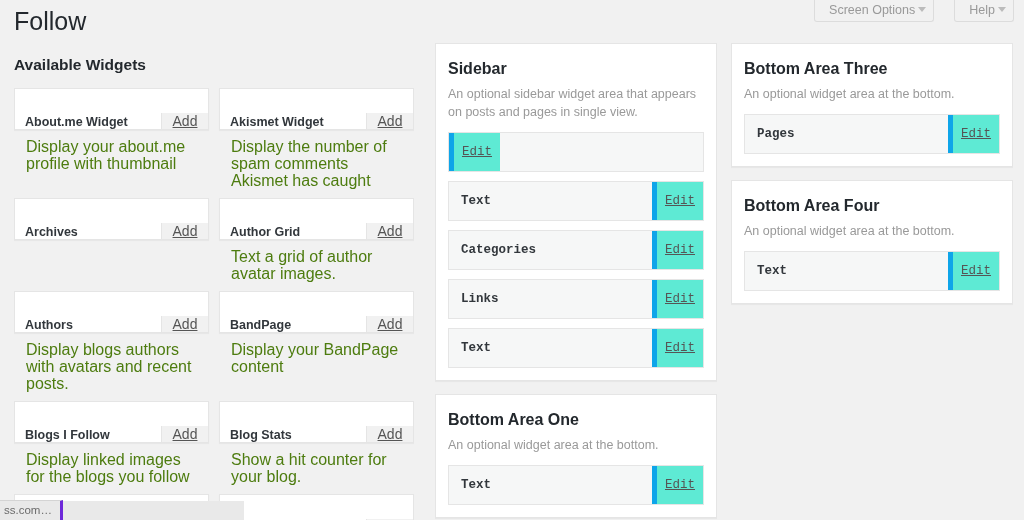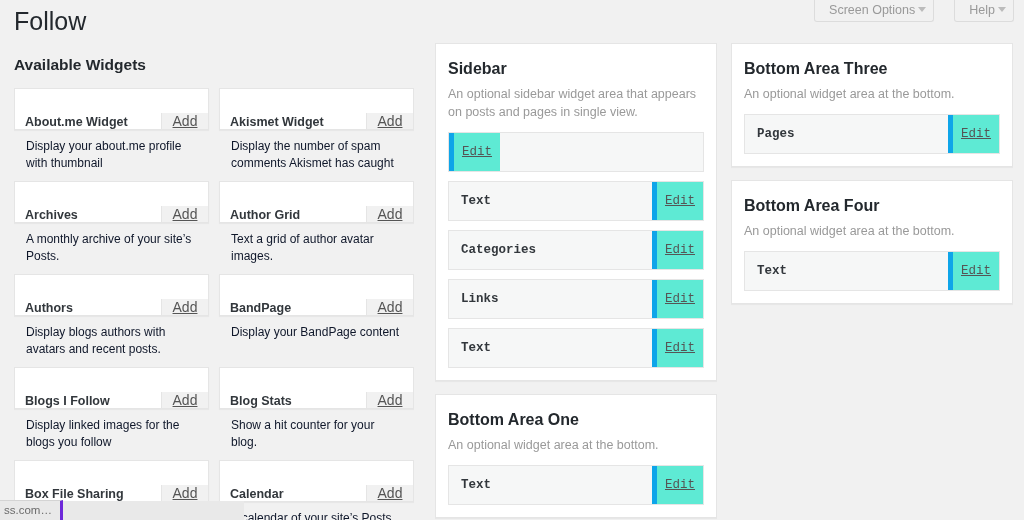--- a/index.html
+++ b/index.html
@@ -134,23 +134,23 @@
     align-items: center;
     justify-content: center;
     background: #f1f1f1;
     border-left: 1px solid #e5e5e5;
     font-size: 14px;
     color: #555;
     text-decoration: underline;
     cursor: pointer;
   }
   .widget-desc {
-    font-size: 12px;
+    font-size: 16px;
     line-height: 17px;
-    color: #0f172a;
+    color: #4d7c0f;
     padding: 8px 12px 9px 12px;
     min-height: 34px;
   }
 
   
   .panel {
     background: #fff;
     border: 1px solid #e5e5e5;
     box-shadow: 0 1px 1px rgba(0,0,0,0.04);
     margin-bottom: 13px;
@@ -265,21 +265,20 @@
           <div class="widget-card-title">Akismet Widget</div>
           <div class="widget-add">Add</div>
         </div>
         <div class="widget-desc">Display the number of spam comments Akismet has caught</div>
       </div>
       <div class="widget-cell">
         <div class="widget-card">
           <div class="widget-card-title">Archives</div>
           <div class="widget-add">Add</div>
         </div>
-        <div class="widget-desc">A monthly archive of your site’s Posts.</div>
       </div>
       <div class="widget-cell">
         <div class="widget-card">
           <div class="widget-card-title">Author Grid</div>
           <div class="widget-add">Add</div>
         </div>
         <div class="widget-desc">Text a grid of author avatar images.</div>
       </div>
       <div class="widget-cell">
         <div class="widget-card">

